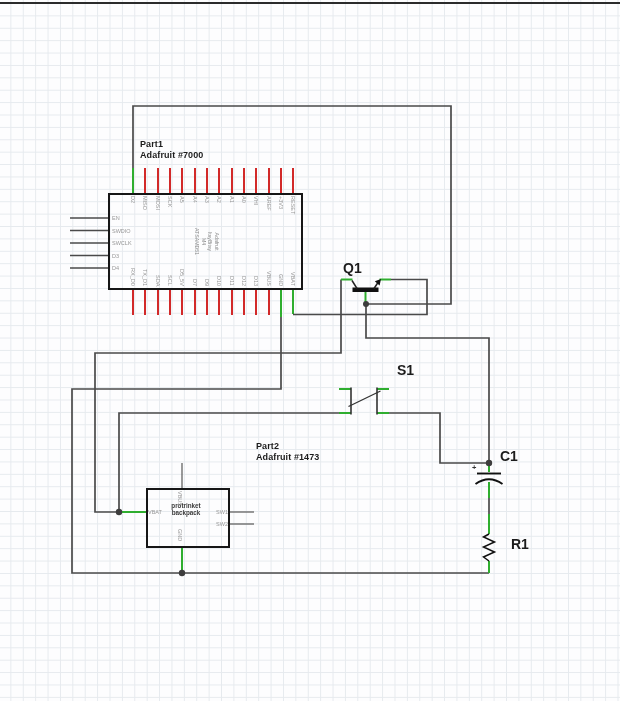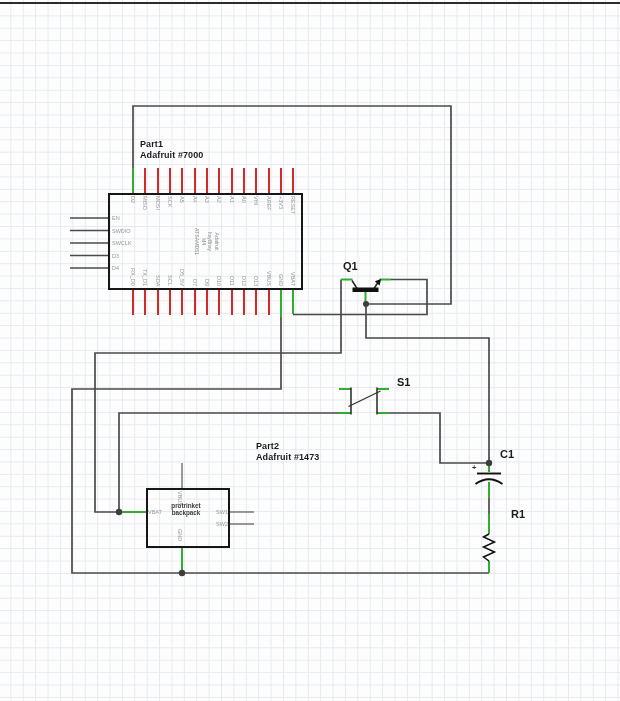--- a/index.html
+++ b/index.html
@@ -12,21 +12,21 @@
       linear-gradient(to bottom,#e6eaee 1px,transparent 1px);
     background-size:12.4px 12.4px;
     background-position:-2px 3px;
   }
   .topline{position:absolute;left:0;top:2px;width:620px;height:0;border-top:2px solid #2b2b2b;}
   svg{position:absolute;left:0;top:0;}
   .partbox{position:absolute;border:2px solid #161616;background:rgba(255,255,255,0.0);}
   .ic{left:108px;top:193px;width:191px;height:93px;}
   .bp{left:146px;top:488px;width:80px;height:56px;}
   .plabel{position:absolute;color:#1c1c1c;font-size:9px;font-weight:700;line-height:11px;letter-spacing:.1px;}
-  .ref{position:absolute;color:#1c1c1c;font-size:11px;font-weight:700;}
+  .ref{position:absolute;color:#1c1c1c;font-size:14px;font-weight:700;}
   .pinlab{position:absolute;writing-mode:vertical-rl;font-size:5.5px;color:#979797;letter-spacing:0;line-height:6px;}
   .pinlab-b{height:42px;text-align:end;}
   .pinlab-l{position:absolute;font-size:5.5px;color:#979797;line-height:6px;}
   .center-rot{position:absolute;left:186px;top:228px;width:40px;height:27px;
     transform:rotate(90deg);color:#8a8a8a;font-size:5.2px;line-height:6.6px;text-align:center;}
   .bp-center{position:absolute;left:146px;top:502px;width:80px;text-align:center;
     color:#3c3c3c;font-size:6.3px;font-weight:700;line-height:7px;}
   .bp-lab{position:absolute;font-size:5.5px;color:#979797;line-height:6px;}
   .plus{position:absolute;left:472px;top:463px;font-size:7.5px;color:#333;font-weight:700;}
 </style>
@@ -183,23 +183,23 @@
   <span class="pinlab pinlab-b" style="left:278px;top:244px;">GND</span>
   <span class="pinlab pinlab-b" style="left:290px;top:244px;">VBAT</span>
 
   <span class="pinlab-l" style="left:112px;top:215px;">EN</span>
   <span class="pinlab-l" style="left:112px;top:227.5px;">SWDIO</span>
   <span class="pinlab-l" style="left:112px;top:240px;">SWCLK</span>
   <span class="pinlab-l" style="left:112px;top:252.5px;">D3</span>
   <span class="pinlab-l" style="left:112px;top:265px;">D4</span>
 
   <div class="ref" style="left:343px;top:260px;">Q1</div>
-  <div class="ref" style="left:397px;top:376px;">S1</div>
+  <div class="ref" style="left:397px;top:362px;">S1</div>
   <div class="ref" style="left:500px;top:448px;">C1</div>
-  <div class="ref" style="left:511px;top:508px;">R1</div>
+  <div class="ref" style="left:511px;top:536px;">R1</div>
   <div class="plus">+</div>
 
   <div class="partbox bp"></div>
   <div class="plabel" style="left:256px;top:441px;">
     <div>Part2</div>
     <div>Adafruit #1473</div>
   </div>
   <div class="bp-center">
     <div>protrinket</div>
     <div>backpack</div>

